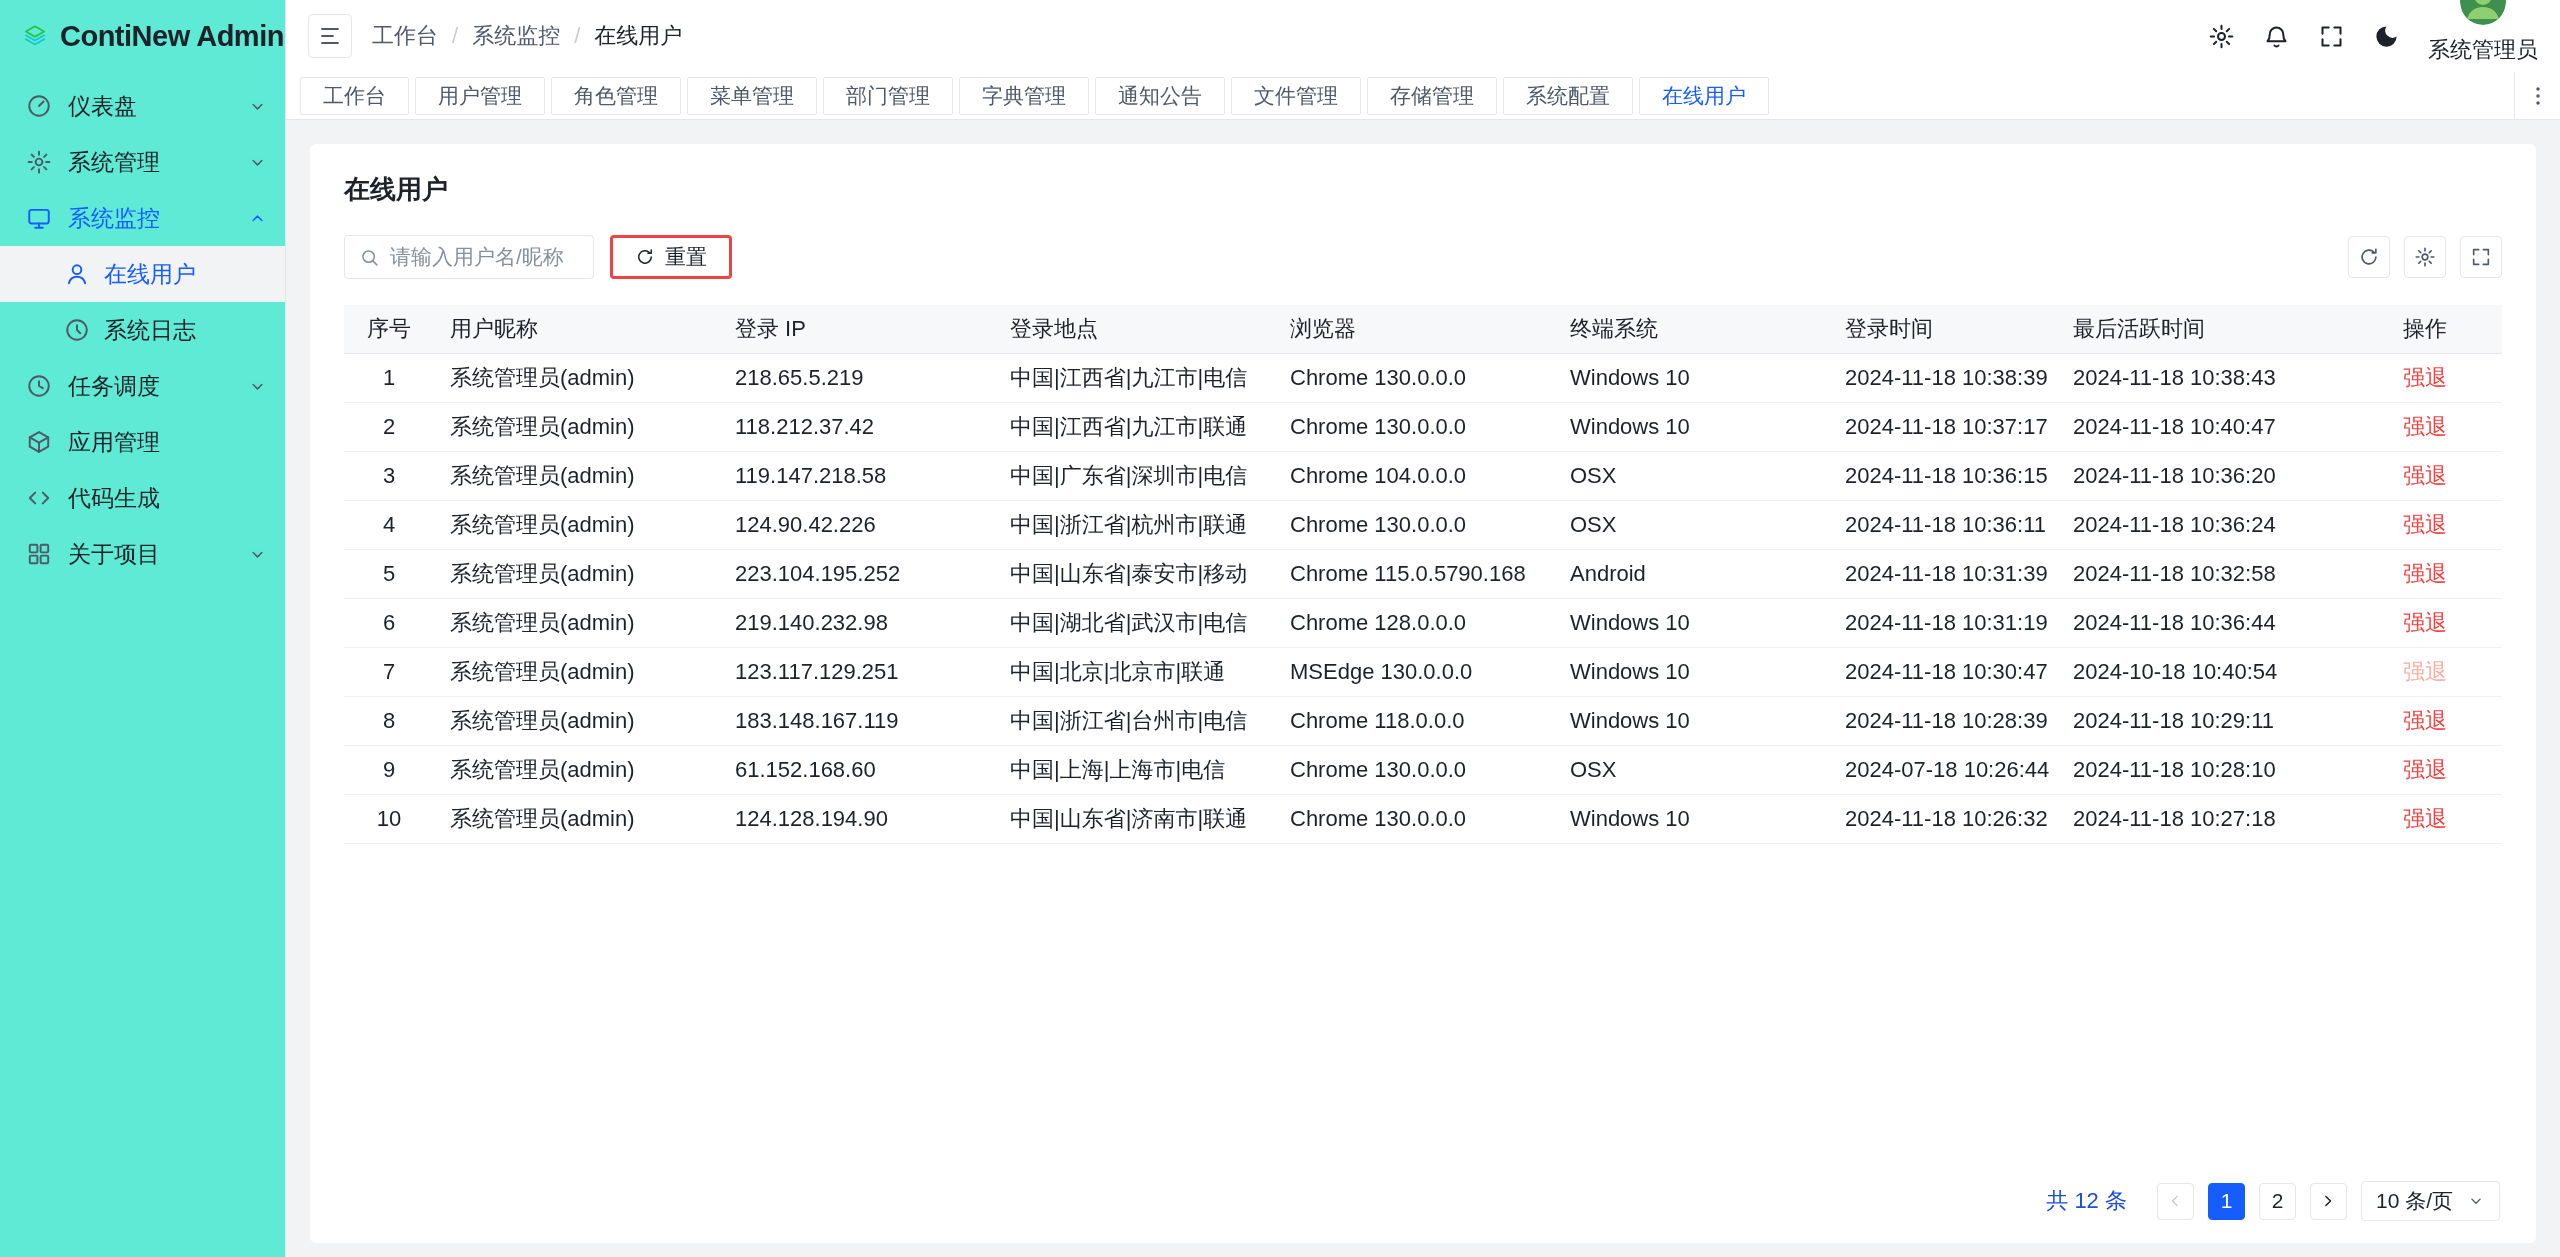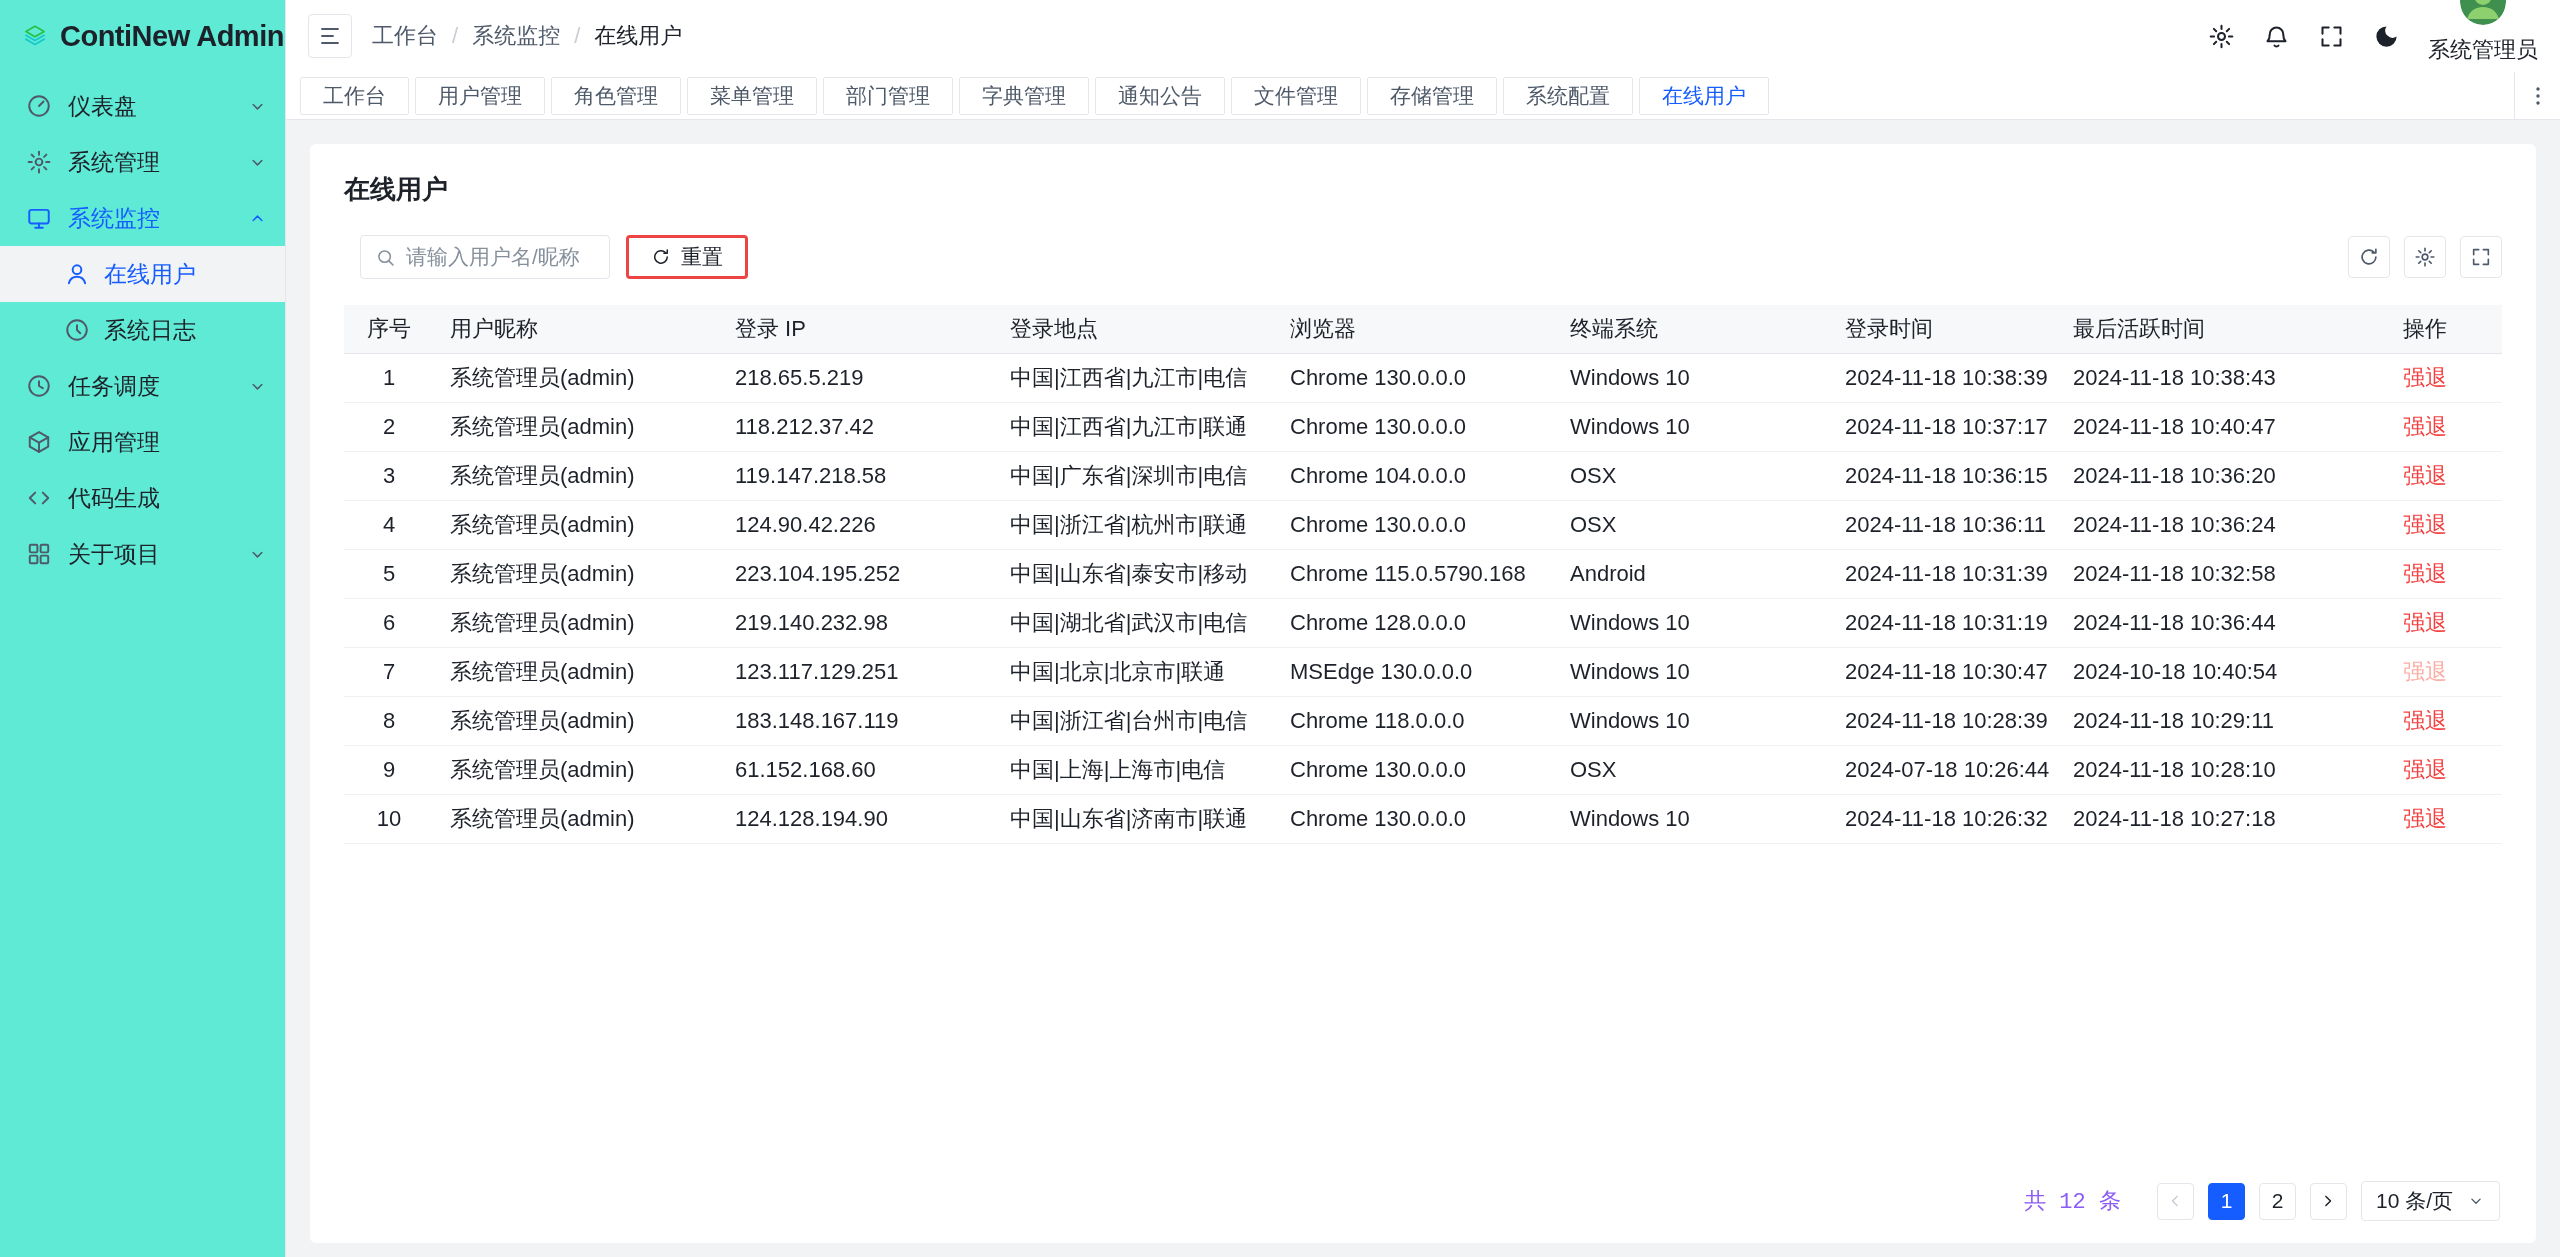--- a/index.html
+++ b/index.html
@@ -52,21 +52,21 @@
   .tab { height: 38px; display: flex; align-items: center; padding: 0 22px; border: 1px solid #e5e6eb; background: #fff; font-size: 21px; color: #4e5969; cursor: pointer; border-radius: 2px; white-space: nowrap; }
   .tab.active { color: #165dff; }
   .tab-more { width: 46px; align-self: stretch; display: flex; align-items: center; justify-content: center; color: #4e5969; border-left: 1px solid #e5e6eb; cursor: pointer; }
   .tab-more svg { width: 24px; height: 24px; }
 
   
   .content { flex: 1; padding: 24px 24px 14px; min-height: 0; display: flex; }
   .card { flex: 1; background: #fff; border-radius: 6px; padding: 20px 34px 12px; display: flex; flex-direction: column; min-height: 0; }
   .page-title { font-size: 26px; font-weight: 700; margin: 8px 0 28px; color: #1d2129; }
   .filter-row { display: flex; align-items: center; gap: 16px; flex-shrink: 0; }
-  .inputbox { height: 44px; border: 1px solid #e5e6eb; border-radius: 4px; background: #fff; display: flex; align-items: center; padding: 0 14px; gap: 10px; color: #86909c; font-size: 21px; margin-left: 16px; }
+  .inputbox { height: 44px; border: 1px solid #e5e6eb; border-radius: 4px; background: #fff; display: flex; align-items: center; padding: 0 14px; gap: 10px; color: #86909c; font-size: 21px; }
   .inputbox svg { width: 21px; height: 21px; }
   .search { width: 250px; }
   .search input { border: none; outline: none; flex: 1; min-width: 0; font-size: 21px; font-family: inherit; color: #1d2129; background: transparent; }
   .search input::placeholder { color: #86909c; }
   .daterange { width: 444px; cursor: pointer; }
   .daterange .ph { flex: 1; }
   .daterange .dash { color: #c9cdd4; padding: 0 6px; flex: 0 0 auto; }
   .btn { height: 44px; border: 3px solid #ef4444; background: #fff; border-radius: 4px; display: flex; align-items: center; gap: 10px; padding: 0 22px; font-size: 21px; color: #1d2129; cursor: pointer; }
   .btn svg { width: 20px; height: 20px; }
   .toolbar-right { margin-left: auto; display: flex; gap: 14px; }
@@ -77,21 +77,21 @@
   .table-wrap { flex: 1; margin-top: 26px; min-height: 0; overflow: hidden; }
   table { width: 100%; border-collapse: collapse; table-layout: fixed; font-size: 22px; }
   th { background: #f7f8fa; font-weight: 500; text-align: left; height: 48px; padding: 0 16px; border-bottom: 1px solid #e5e6eb; color: #1d2129; white-space: nowrap; overflow: hidden; }
   td { height: 49px; padding: 0 16px; border-bottom: 1px solid #f0f1f3; color: #1d2129; white-space: nowrap; overflow: hidden; }
   th.center, td.center { text-align: center; }
   a.danger { color: #f53f3f; cursor: pointer; text-decoration: none; }
   a.danger.muted { color: #fbaca3; }
 
   
   .pagination { display: flex; align-items: center; justify-content: flex-end; gap: 14px; padding: 16px 2px 10px; font-size: 22px; flex-shrink: 0; }
-  .pg-total { color: #8b5cf6; margin-right: 22px; font-family: Liberation Mono, monospace; }
+  .pg-total { color: #1d4ed8; margin-right: 16px; }
   .pg-btn { min-width: 37px; height: 37px; border: 1px solid #e5e6eb; border-radius: 4px; background: #fff; display: inline-flex; align-items: center; justify-content: center; font-size: 21px; color: #1d2129; cursor: pointer; font-family: inherit; }
   .pg-btn svg { width: 20px; height: 20px; }
   .pg-btn.disabled { color: #c9cdd4; }
   .pg-btn.active { background: #165dff; border-color: #165dff; color: #fff; }
   .pg-pages { display: inline-flex; gap: 14px; }
   .pg-size { height: 40px; border: 1px solid #e5e6eb; border-radius: 4px; display: flex; align-items: center; gap: 14px; padding: 0 14px; font-size: 21px; cursor: pointer; background: #fff; color: #1d2129; }
   .pg-size svg { width: 18px; height: 18px; color: #4e5969; }
 
   
   .footer { height: 49px; background: #fff; display: flex; align-items: center; justify-content: center; color: #a9aeb8; font-size: 20px; flex-shrink: 0; }

